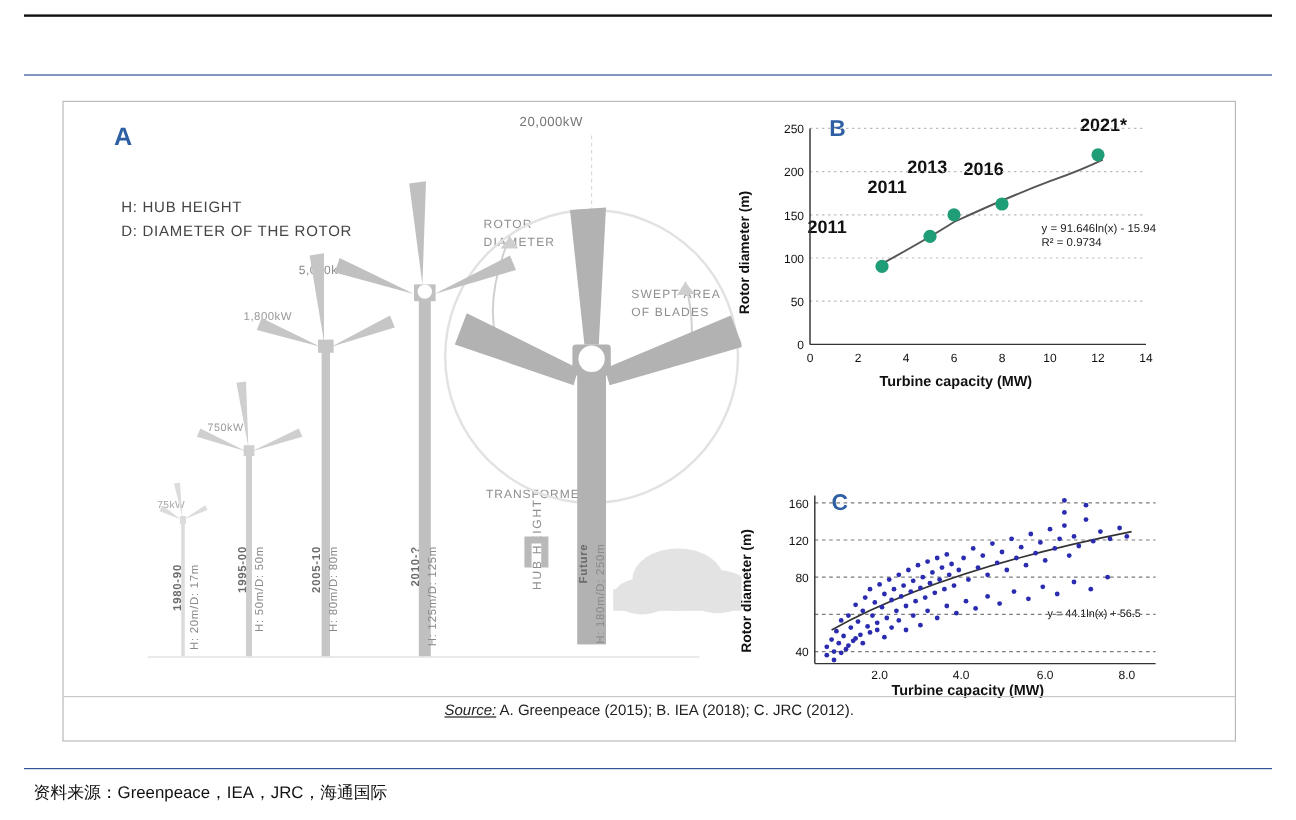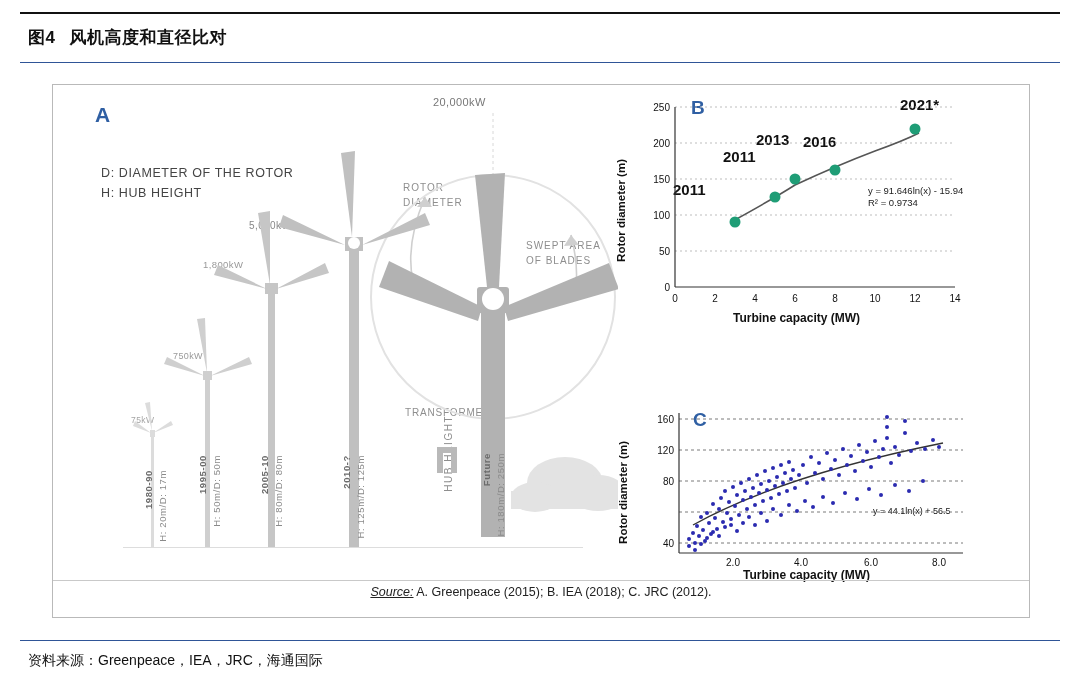--- a/index.html
+++ b/index.html
@@ -87,34 +87,31 @@
   .footer{position:absolute;left:28px;top:652px;font-size:14px;color:#111;text-align:right;}
   svg{display:block;}
 </style>
 </head>
 <body>
 
 <div class="page">
 
   <div class="top-rule"></div>
 
-  <div class="title">
-    <span class="num">图4</span><span class="txt">风机高度和直径比对</span>
-  </div>
 
   <div class="head-rule"></div>
 
   <div class="figure">
 
     <div class="panelA">
       <div class="labelA">A</div>
 
       <div class="legendA">
+        <div>H: HUB HEIGHT</div>
         <div>D: DIAMETER OF THE ROTOR</div>
-        <div>H: HUB HEIGHT</div>
       </div>
 
       <div class="cap20k">20,000kW</div>
       <div class="cap5k">5,000kW</div>
       <div class="cap18k">1,800kW</div>
       <div class="cap750">750kW</div>
       <div class="cap75">75kW</div>
 
       <div class="rotordiam">
         <div>ROTOR</div>

